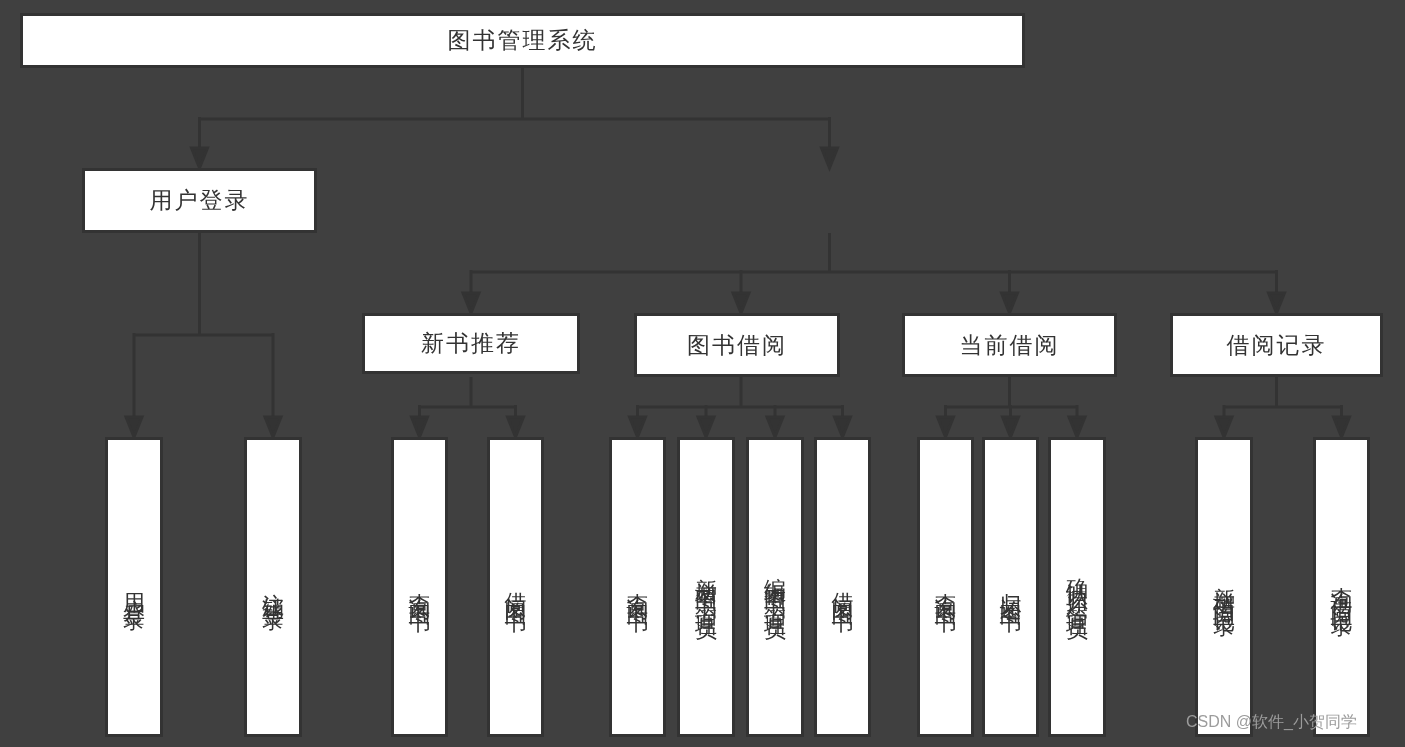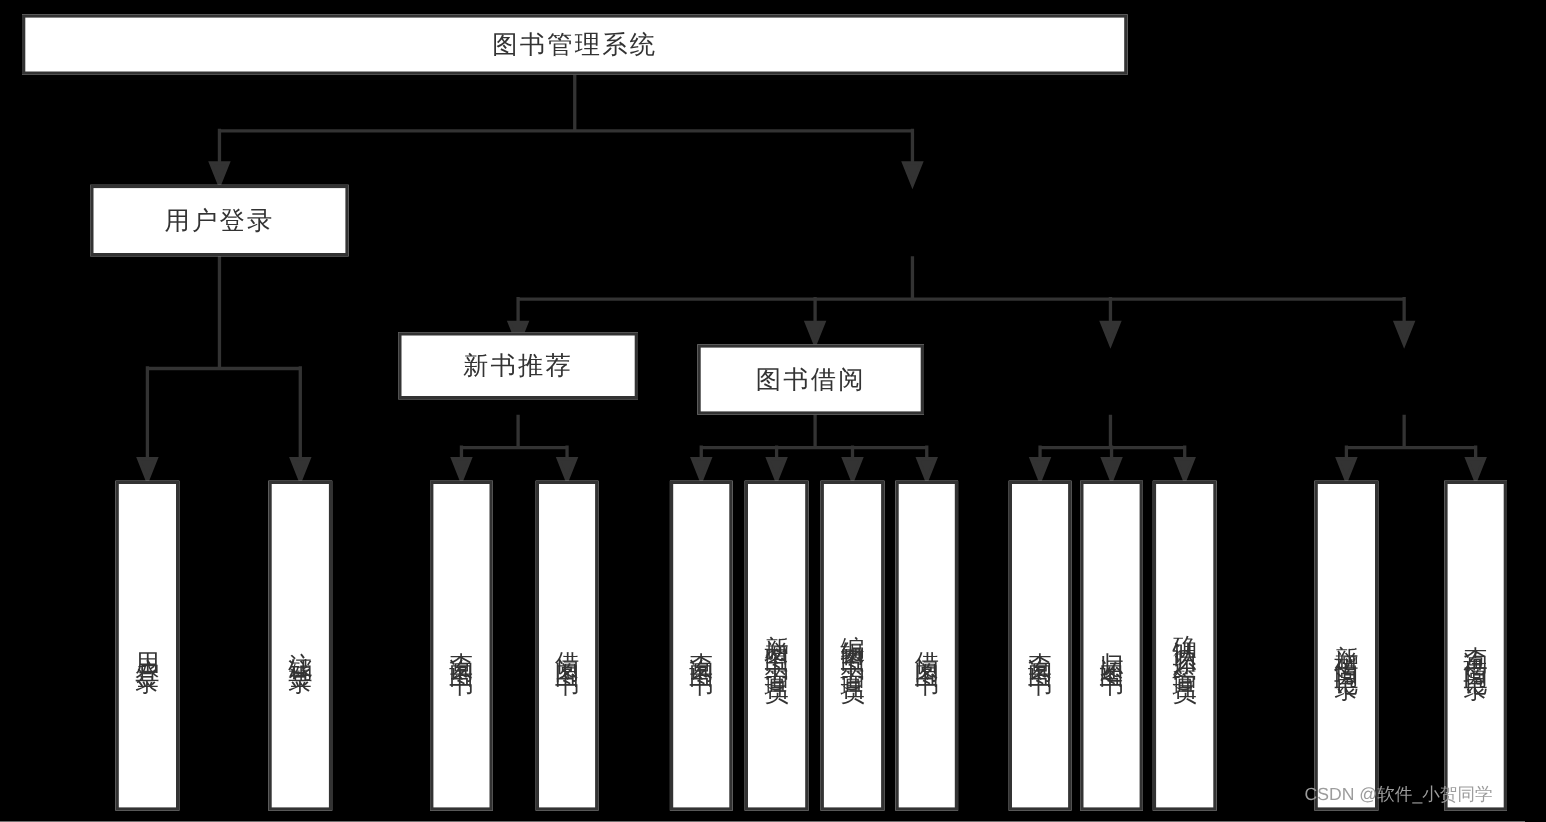--- a/index.html
+++ b/index.html
@@ -1,19 +1,19 @@
 <!DOCTYPE html>
 <html><head>
 <meta charset="utf-8">
 <style>
   html,body{margin:0;padding:0;background:#ffffff;}
   .stage{
     position:relative;
     width:1405px;height:747px;
-    background:#000000;
+    background:#404040;
     font-family:"Liberation Sans", sans-serif;
     overflow:hidden;
   }
   .connectors{position:absolute;left:0;top:0;z-index:1;}
   .node{
     position:absolute;
     box-sizing:border-box;
     border:3px solid #333333;
     background:#ffffff;
     display:flex;
@@ -100,25 +100,31 @@
   </svg>
 
   <div class="node h" style="left:20px;top:13px;width:1005px;height:55px">
     <span>图书管理系统</span>
   </div>
 
   <div class="node h" style="left:82px;top:168px;width:235px;height:65px">
     <span>用户登录</span>
   </div>
 
-  <div class="node h" style="left:362px;top:302px;width:218px;height:61px">
+  <div class="node h" style="left:362px;top:313px;width:218px;height:61px">
     <span>新书推荐</span>
   </div>
   <div class="node h" style="left:634px;top:313px;width:206px;height:64px">
     <span>图书借阅</span>
+  </div>
+  <div class="node h" style="left:902px;top:313px;width:215px;height:64px">
+    <span>当前借阅</span>
+  </div>
+  <div class="node h" style="left:1170px;top:313px;width:213px;height:64px">
+    <span>借阅记录</span>
   </div>
 
   <div class="node v" style="left:105px;top:437px;width:58px;height:300px">
     <span>用户登录</span>
   </div>
   <div class="node v" style="left:244px;top:437px;width:58px;height:300px">
     <span>注销登录</span>
   </div>
 
   <div class="node v" style="left:391px;top:437px;width:57px;height:300px">

